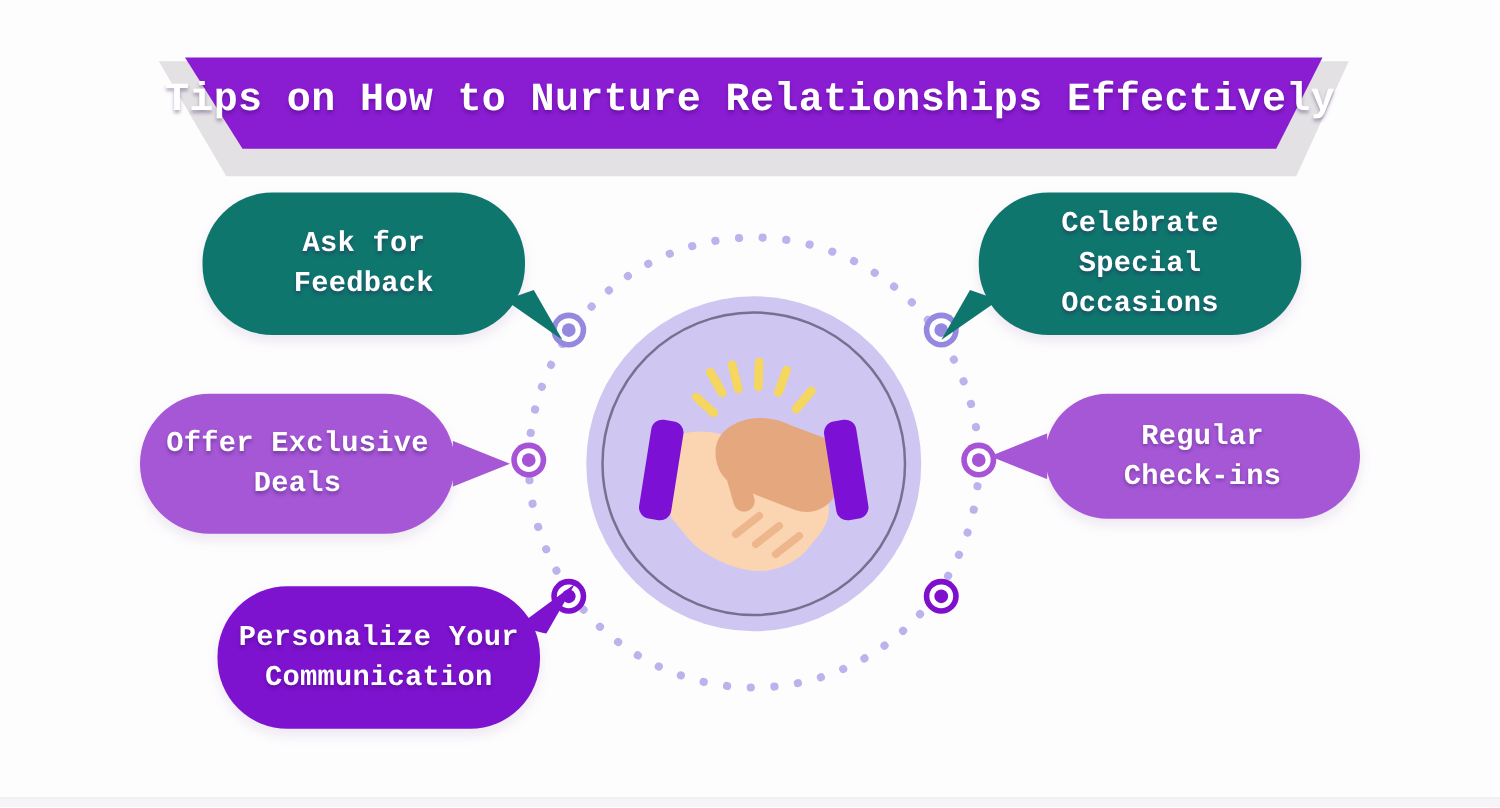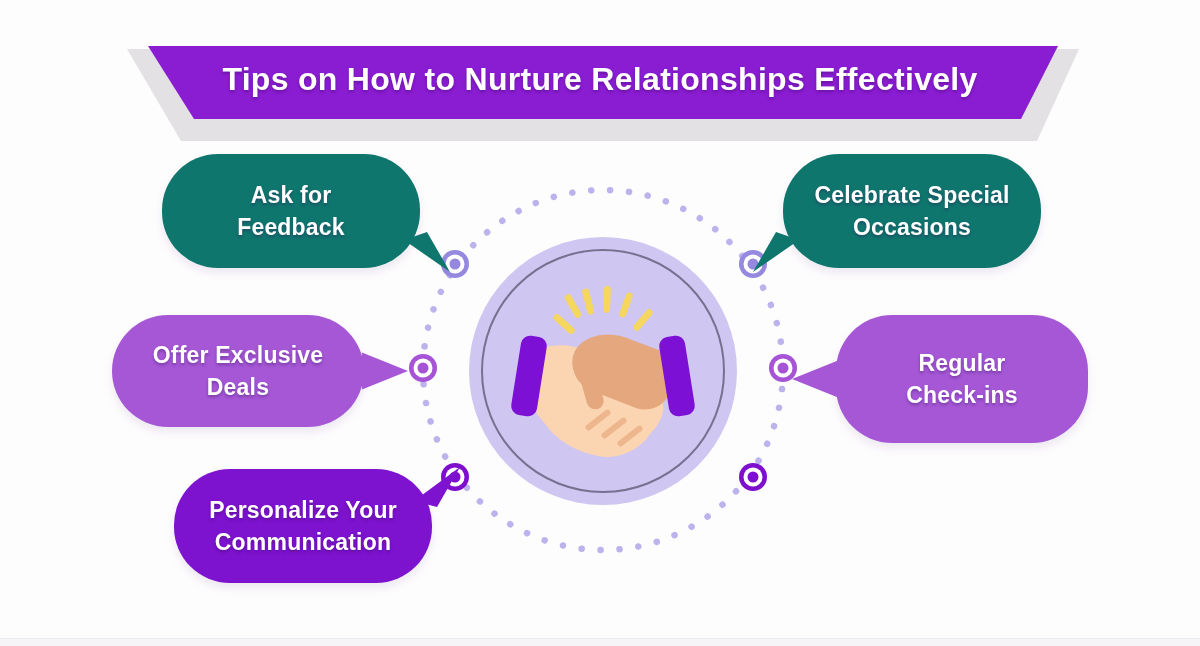--- a/index.html
+++ b/index.html
@@ -1,18 +1,18 @@
 <!DOCTYPE html>
 <html><head>
 <meta charset="utf-8">
 <style>
   html,body{margin:0;padding:0;background:#ffffff;}
   .canvas{
     position:relative;width:1200px;height:646px;overflow:hidden;
-    background:#fefdfe;font-family:Liberation Sans, sans-serif;
+    background:#fefdfe;font-family:Liberation Mono, monospace;
   }
   
   .banner-svg{position:absolute;left:0;top:0;width:1200px;height:646px;pointer-events:none;}
   .banner-title{
     position:absolute;left:0;right:0;top:61px;text-align:center;
     color:#ffffff;font-size:32px;font-weight:bold;letter-spacing:.3px;
     text-shadow:0 2px 3px rgba(50,10,80,.35);
   }
   
   .bubble{
@@ -25,21 +25,21 @@
     position:relative;z-index:2;padding:0 10px;
   }
   .tail{position:absolute;z-index:1;}
   .c-light,.c-light .tail{background-color:#0f766e;}
   .c-mid,.c-mid .tail{background-color:#a557d6;}
   .c-deep,.c-deep .tail{background-color:#7d12cf;}
 
   .b1{left:162px;top:154px;width:258px;height:114px;}
   .b4{left:783px;top:154px;width:258px;height:114px;}
   .b2{left:112px;top:315px;width:252px;height:112px;}
-  .b5{left:836px;top:315px;width:252px;height:128px;}
+  .b5{left:836px;top:315px;width:252px;height:100px;}
   .b3{left:174px;top:469px;width:258px;height:114px;}
   .b6{left:783px;top:469px;width:258px;height:114px;}
 
   .tail-br{right:-30px;bottom:-4px;width:46px;height:40px;clip-path:polygon(0 20%,100% 100%,50% 0);}
   .tail-bl{left:-30px;bottom:-4px;width:46px;height:40px;clip-path:polygon(100% 20%,0 100%,50% 0);}
   .tail-r {right:-44px;top:50%;transform:translateY(-50%);width:46px;height:46px;clip-path:polygon(0 10%,100% 50%,0 90%);}
   .tail-l {left:-44px;top:50%;transform:translateY(-50%);width:46px;height:46px;clip-path:polygon(100% 10%,0 50%,100% 90%);}
   .tail-tr{right:-28px;top:-2px;width:46px;height:40px;clip-path:polygon(0 85%,100% 0,50% 100%);}
   .tail-tl{left:-28px;top:-2px;width:46px;height:40px;clip-path:polygon(100% 85%,0 0,50% 100%);}
 

